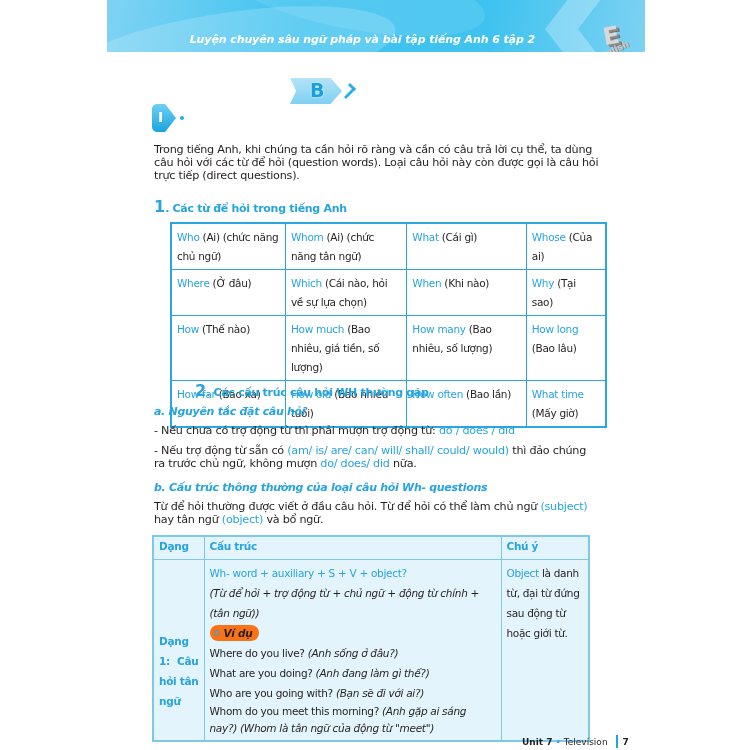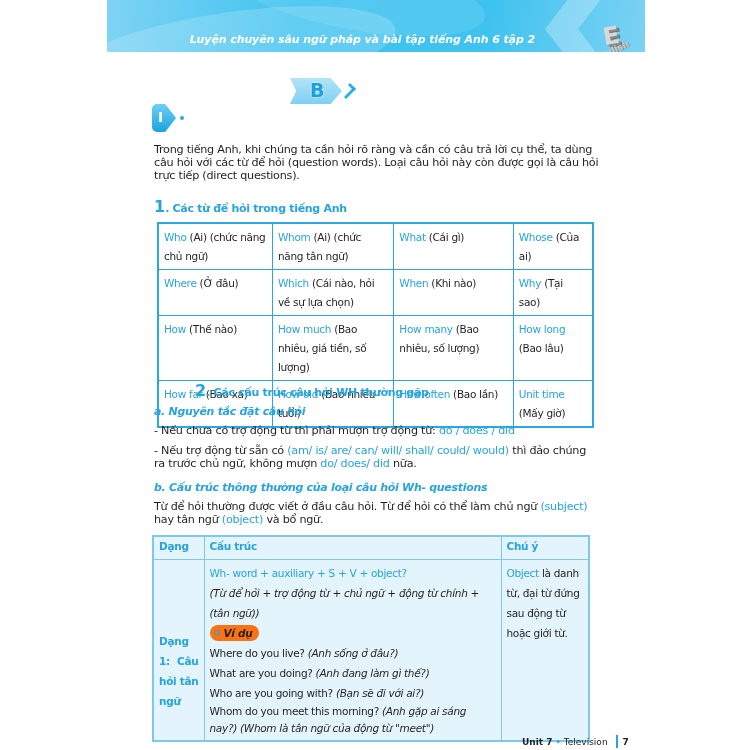--- a/index.html
+++ b/index.html
@@ -92,21 +92,21 @@
   }
   .h1num .n { font-size: 16px; }
   .h1num .t { font-size: 11px; letter-spacing: -0.3px; }
   .hsub {
     position: absolute; left: 154px; font-family: "DejaVu Sans", sans-serif; font-weight: bold;
     font-style: italic; color: #27a4dd; font-size: 11px; letter-spacing: -0.3px; white-space: nowrap;
   }
 
   
   .t1 {
-    position: absolute; left: 157px; top: 222px; width: 437px; border-collapse: collapse;
+    position: absolute; left: 170px; top: 222px; width: 437px; border-collapse: collapse;
     font-family: "DejaVu Sans", sans-serif; font-size: 10.5px; letter-spacing: -0.3px;
   }
   .t1 td {
     border: 1px solid #2aa6e0; vertical-align: top; padding: 4px 5px 3px 5px; line-height: 19px;
   }
   .t1 tr { height: 37px; }
   .t1 { border: 2px solid #2aa6e0; }
   .t1 .kw { color: #27a4dd; }
 
   
@@ -197,21 +197,21 @@
   <tr>
     <td><span class="kw">How</span><span> (Thế nào)</span></td>
     <td><span class="kw">How much</span><span> (Bao nhiêu, giá tiền, số lượng)</span></td>
     <td><span class="kw">How many</span><span> (Bao nhiêu, số lượng)</span></td>
     <td><span class="kw">How long</span><span> (Bao lâu)</span></td>
   </tr>
   <tr>
     <td><span class="kw">How far</span><span> (Bao xa)</span></td>
     <td><span class="kw">How old</span><span> (Bao nhiêu tuổi)</span></td>
     <td><span class="kw">How often</span><span> (Bao lần)</span></td>
-    <td><span class="kw">Unit time</span><span> (Mấy giờ)</span></td>
+    <td><span class="kw">What time</span><span> (Mấy giờ)</span></td>
   </tr>
 </tbody>
   </table>
 
 <div class="h1num" style="top:381px;margin-left:41px;">
   <span class="n">2</span><span class="t">. Các cấu trúc câu hỏi WH thường gặp</span>
 </div>
 
 <div class="hsub" style="top:405px;">a. Nguyên tắc đặt câu hỏi</div>
 

